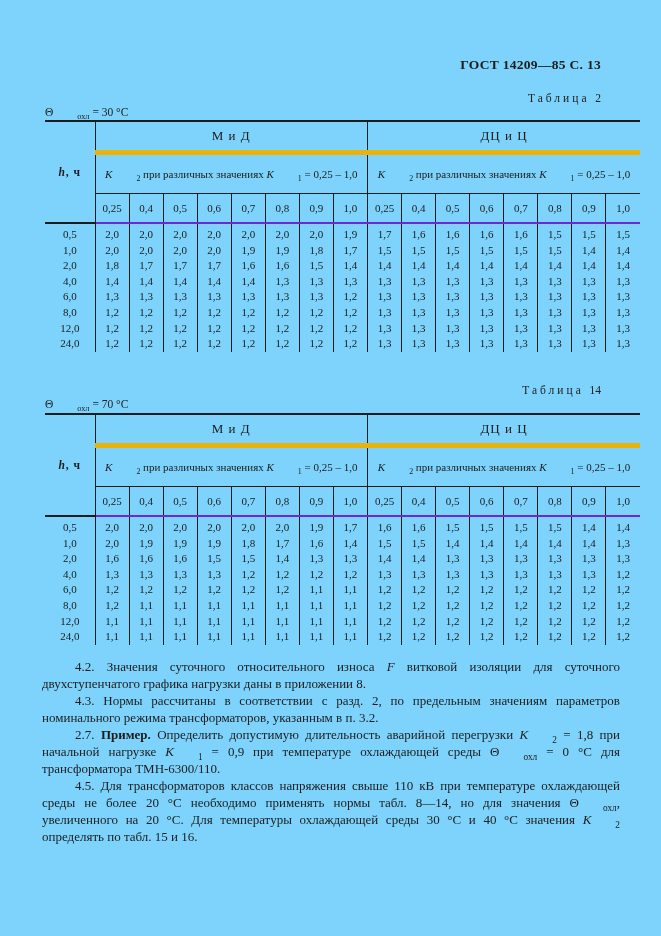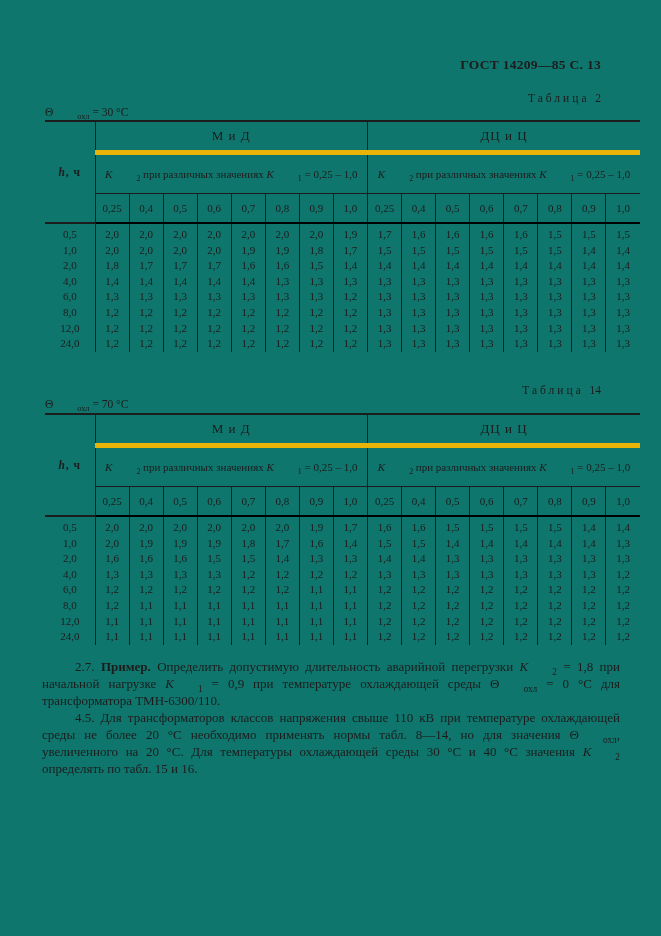--- a/index.html
+++ b/index.html
@@ -1,39 +1,39 @@
 <!DOCTYPE html>
 <html><head>
 <meta charset="utf-8">
 <style>
   html,body { margin:0; padding:0; background:#e8e8e8; }
   .page {
     position:relative; width:661px; height:936px; margin:0 auto;
-    background:#0f766e; overflow:hidden;
+    background:#7dd3fc; overflow:hidden;
     font-family:"Liberation Serif","DejaVu Serif",serif; color:#1c1c1c;
   }
   .doc-header { position:absolute; top:57px; right:60px; font-weight:bold; font-size:13.5px; letter-spacing:0.3px; }
   .caption { position:absolute; right:60px; font-size:11.5px; white-space:nowrap; }
   .caption .spaced { letter-spacing:3px; }
   .theta { position:absolute; left:45px; font-size:11.5px; }
   sub { font-size:72%; line-height:0;padding-left:24px; }
   i { font-style:italic; }
   b { font-weight:bold; }
 
   table.k2 {
     position:absolute; left:45px; width:595px;
     border-collapse:collapse; table-layout:fixed;
     border-top:2px solid #1c1c1c;
   }
   table.k2 th, table.k2 td { padding:0; font-weight:normal; text-align:center; vertical-align:middle; }
   table.k2 thead th { border-left:1px solid #1c1c1c; }
   table.k2 th.hcol { border-left:none; font-size:11.5px; border-bottom:2px solid #1c1c1c;font-weight:bold; }
   tr.r-group th { height:28px; border-bottom:5px solid #eab308; font-size:13px; letter-spacing:1px; }
   tr.r-sub th { height:38px; border-bottom:1px solid #1c1c1c; font-size:11px; }
-  tr.r-k1 th { height:28px; border-bottom:2px solid #000000; font-size:11px; }
+  tr.r-k1 th { height:28px; border-bottom:2px solid #6d28d9; font-size:11px; }
   table.k2 tbody td { border-left:1px solid #1c1c1c; height:15.6px; line-height:15.6px; font-size:11px; }
   table.k2 tbody td.hcell { border-left:none; }
   table.k2 tbody tr:first-child td { padding-top:3px; }
 
   .textblock { position:absolute; left:42px; width:578px; top:658px; font-size:13px; line-height:17px; text-align:justify; }
   .textblock p { margin:0; text-indent:33px; }
 </style>
 </head>
 <body>
 
@@ -455,17 +455,19 @@
           <td>1,2</td>
           <td>1,2</td>
           <td>1,2</td>
           <td>1,2</td>
           <td>1,2</td>
         </tr>
       </tbody>
   </table>
 
   <div class="textblock">
+    <p><span>4.2. Значения суточного относительного износа </span><i>F</i><span> витковой изоляции для суточного двухступенчатого графика нагрузки даны в приложении 8.</span></p>
+    <p><span>4.3. Нормы рассчитаны в соответствии с разд. 2, по предельным значениям параметров номинального режима трансформаторов, указанным в п. 3.2.</span></p>
     <p><span>2.7. </span><b>Пример.</b><span> Определить допустимую длительность аварийной перегрузки </span><i>K</i><sub>2</sub><span> = 1,8 при начальной нагрузке </span><i>K</i><sub>1</sub><span> = 0,9 при температуре охлаждающей среды </span><span>Θ</span><sub>охл</sub><span> = 0 °С для трансформатора ТМН-6300/110.</span></p>
     <p><span>4.5. Для трансформаторов классов напряжения свыше 110 кВ при температуре охлаждающей среды не более 20 °С необходимо применять нормы табл. 8—14, но для значения </span><span>Θ</span><sub>охл</sub><span>, увеличенного на 20 °С. Для температуры охлаждающей среды 30 °С и 40 °С значения </span><i>K</i><sub>2</sub><span> определять по табл. 15 и 16.</span></p>
   </div>
 
 </div>
 
 </body></html>

